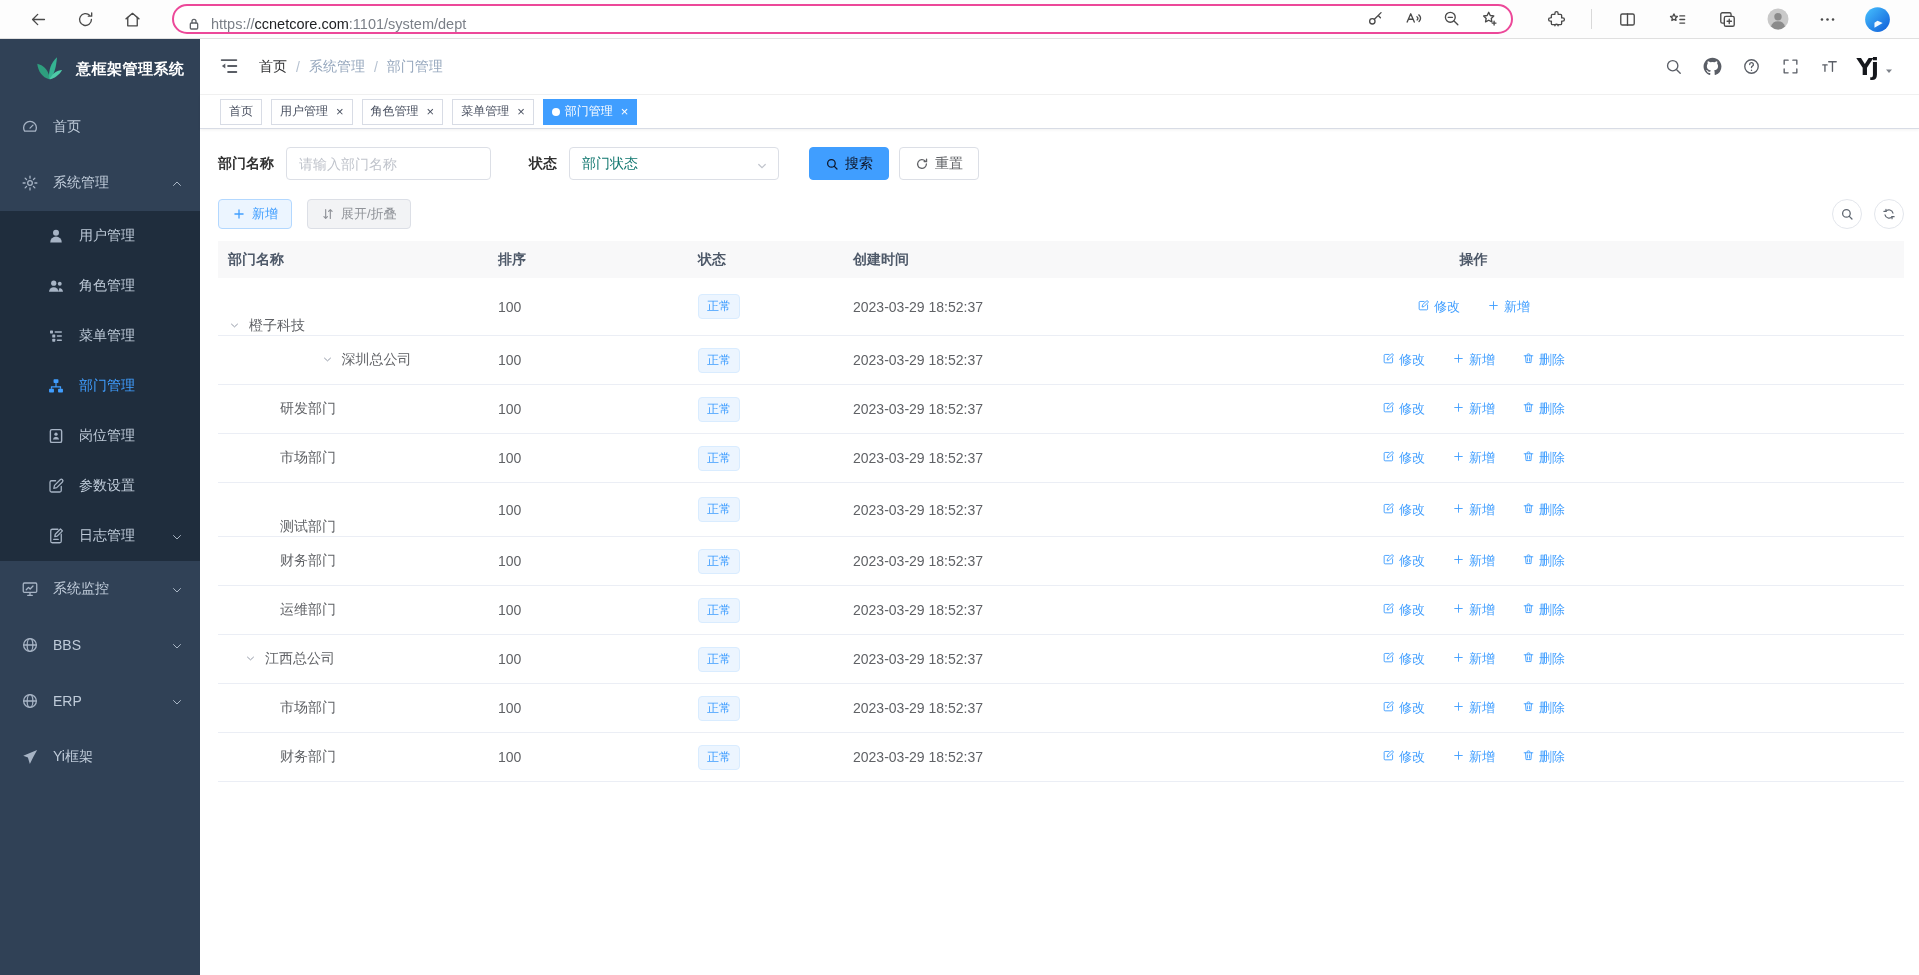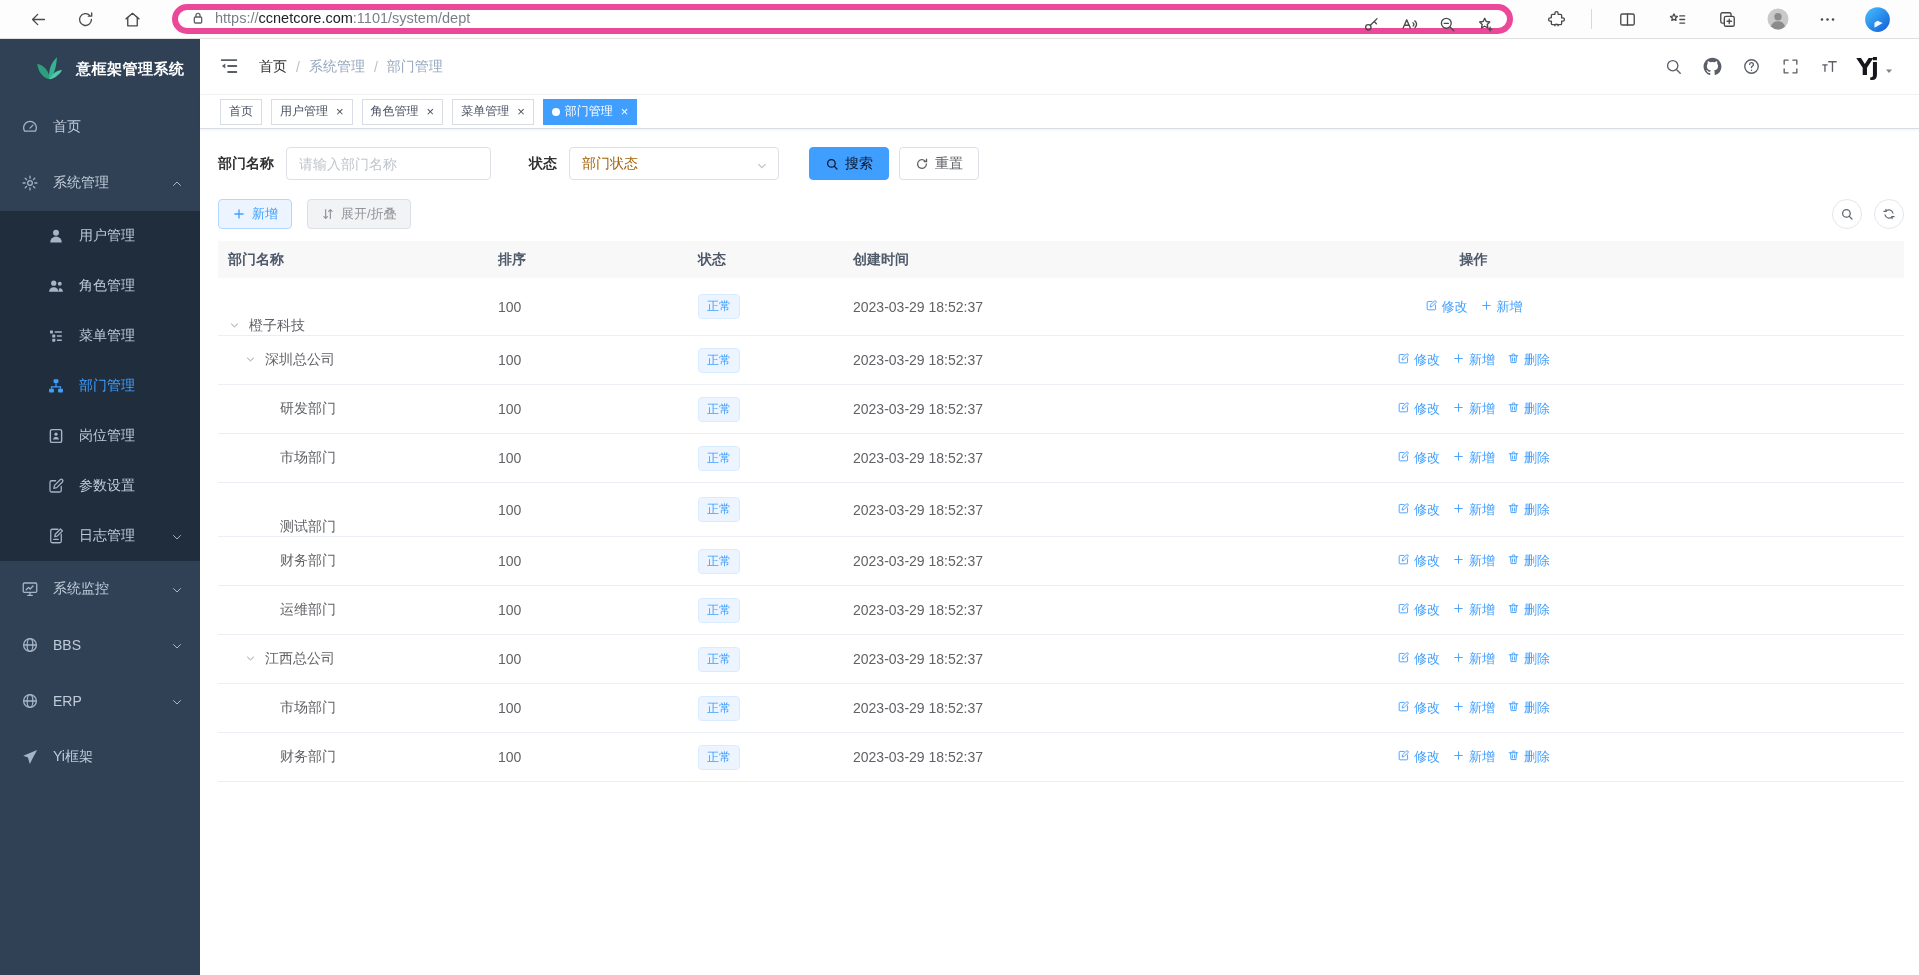--- a/index.html
+++ b/index.html
@@ -6,22 +6,22 @@
   html,body { width:1919px; height:975px; overflow:hidden;
     font-family:"Liberation Sans","DejaVu Sans",sans-serif; background:#fff; }
 
   
   .browser { height:39px; background:#fdfdfd; border-bottom:1px solid #e0e0e0;
     display:flex; align-items:center; padding:0 6px; }
   .b-left { display:flex; align-items:center; width:158px; justify-content:space-evenly; }
   .bbtn { width:30px; height:30px; border-radius:6px; display:flex; align-items:center;
     justify-content:center; color:#4a4a4a; background:transparent; border:none; }
   .bbtn svg { width:19px; height:19px; }
-  .b-pill { flex:1; height:30px; border:6px solid #ec4899; border-radius:15px; background:#fff;
-    display:flex; align-items:flex-start; padding:0 8px 0 12px; margin:0 8px; }
+  .b-pill { flex:1; height:30px; border:2px solid #ec4899; border-radius:15px; background:#fff;
+    display:flex; align-items:flex-end; padding:0 8px 0 12px; margin:0 8px; }
   .b-pill .lock { color:#5f6368; width:16px; height:16px; margin-right:9px; flex:0 0 auto;}
   .url-text { font-size:14.5px; color:#7a7f87; white-space:nowrap; }
   .url-text .domain { color:#202124; }
   .pill-icons { margin-left:auto; display:flex; align-items:center; gap:10px; }
   .pill-icons .bbtn { width:28px; height:28px; }
   .b-right { width:392px; display:flex; align-items:center; justify-content:space-evenly; }
   .vdiv { width:1px; height:20px; background:#d9d9d9; }
   .avatar-wrap svg { width:24px; height:24px; }
   .bing svg { width:27px; height:27px; }
 
@@ -75,21 +75,21 @@
   
   .content { padding:18px 15px 0 18px; flex:1; }
   .filter-row { display:flex; align-items:center; }
   .f-label { font-size:14px; font-weight:bold; color:#333; margin-right:12px; white-space:nowrap; }
   .f-input { width:205px; height:33px; border:1px solid #dcdfe6; border-radius:4px;
     padding:0 12px; font-size:14px; color:#606266; outline:none;
     font-family:"Liberation Sans","DejaVu Sans",sans-serif; }
   .f-input::placeholder { color:#c0c4cc; }
   .f-select { width:210px; height:33px; border:1px solid #dcdfe6; border-radius:4px;
     display:flex; align-items:center; padding:0 10px 0 12px; cursor:pointer; }
-  .f-select .sel-ph { font-size:14px; color:#a16207; flex:1; }
+  .f-select .sel-ph { font-size:14px; color:#0f766e; flex:1; }
   .f-select .schev { color:#c0c4cc; width:12px; height:12px; }
   .gap1 { width:38px; } .gap2 { width:30px; } .gap3 { width:10px; }
   .btn { height:33px; border-radius:4px; font-size:14px; display:inline-flex; align-items:center;
     gap:6px; padding:0 15px; cursor:pointer; border:1px solid transparent;
     font-family:"Liberation Sans","DejaVu Sans",sans-serif; }
   .btn svg { width:14px; height:14px; }
   .btn-primary { background:#409eff; color:#0f172a; border-color:#409eff; }
   .btn-plain { background:#fff; color:#606266; border-color:#dcdfe6; }
 
   .action-row { display:flex; align-items:center; margin-top:19px; }
@@ -107,21 +107,21 @@
   .dept th { height:37px; background:#f8f8f9; color:#4e5969; font-size:14px; font-weight:bold;
     text-align:left; padding-left:10px; }
   .dept th.c-ops, .dept td.c-ops { text-align:center; padding-left:0; }
   .dept td { height:49px; border-bottom:1px solid #ebeef5; font-size:14px; color:#606266;
     padding-left:10px; }
   .tree-cell { display:flex; align-items:center; }
   .tree-chev { width:14px; height:14px; color:#8a919f; margin-right:7px; flex:0 0 auto; cursor:pointer; }
   .tree-chev svg { width:13px; height:13px; }
   .badge { display:inline-block; padding:0 8px; height:25px; line-height:23px; font-size:12px;
     color:#409eff; background:#ecf5ff; border:1px solid #d9ecff; border-radius:4px; }
-  .ops { display:inline-flex; align-items:flex-end; gap:12px; }
+  .ops { display:inline-flex; align-items:flex-end; gap:27px; }
   .op-link { color:#409eff; font-size:13px; display:inline-flex; align-items:center; gap:4px;
     cursor:pointer; text-decoration:none; white-space:nowrap; }
   .op-link svg { width:13px; height:13px; }
 </style>
 </head>
 <body>
 
 <div class="browser">
   <div class="b-left" id="browser-nav">
       <span class="bbtn">
@@ -572,21 +572,21 @@
                   <a class="op-link">
                     <span><svg viewBox="0 0 24 24" fill="none" stroke="currentColor" stroke-width="1.7" stroke-linecap="round" stroke-linejoin="round">
                         <path d="M12 5v14M5 12h14"></path>
                       </svg></span>
                     <span>新增</span>
                   </a>
                 </span></td>
             </tr>
             <tr>
               <td>
-                <div class="tree-cell" style="padding-left: 16px;">
+                <div class="tree-cell" style="padding-left: 16px; justify-content: center;">
                   <span class="tree-chev"><svg viewBox="0 0 24 24" fill="none" stroke="currentColor" stroke-width="1.7" stroke-linecap="round" stroke-linejoin="round">
                       <path d="M6.5 9.5l5.5 5 5.5-5"></path>
                     </svg></span>
                   <span>深圳总公司</span>
                 </div>
               </td>
               <td>100</td>
               <td><span class="badge">正常</span></td>
               <td>2023-03-29 18:52:37</td>
               <td class="c-ops"><span class="ops">

